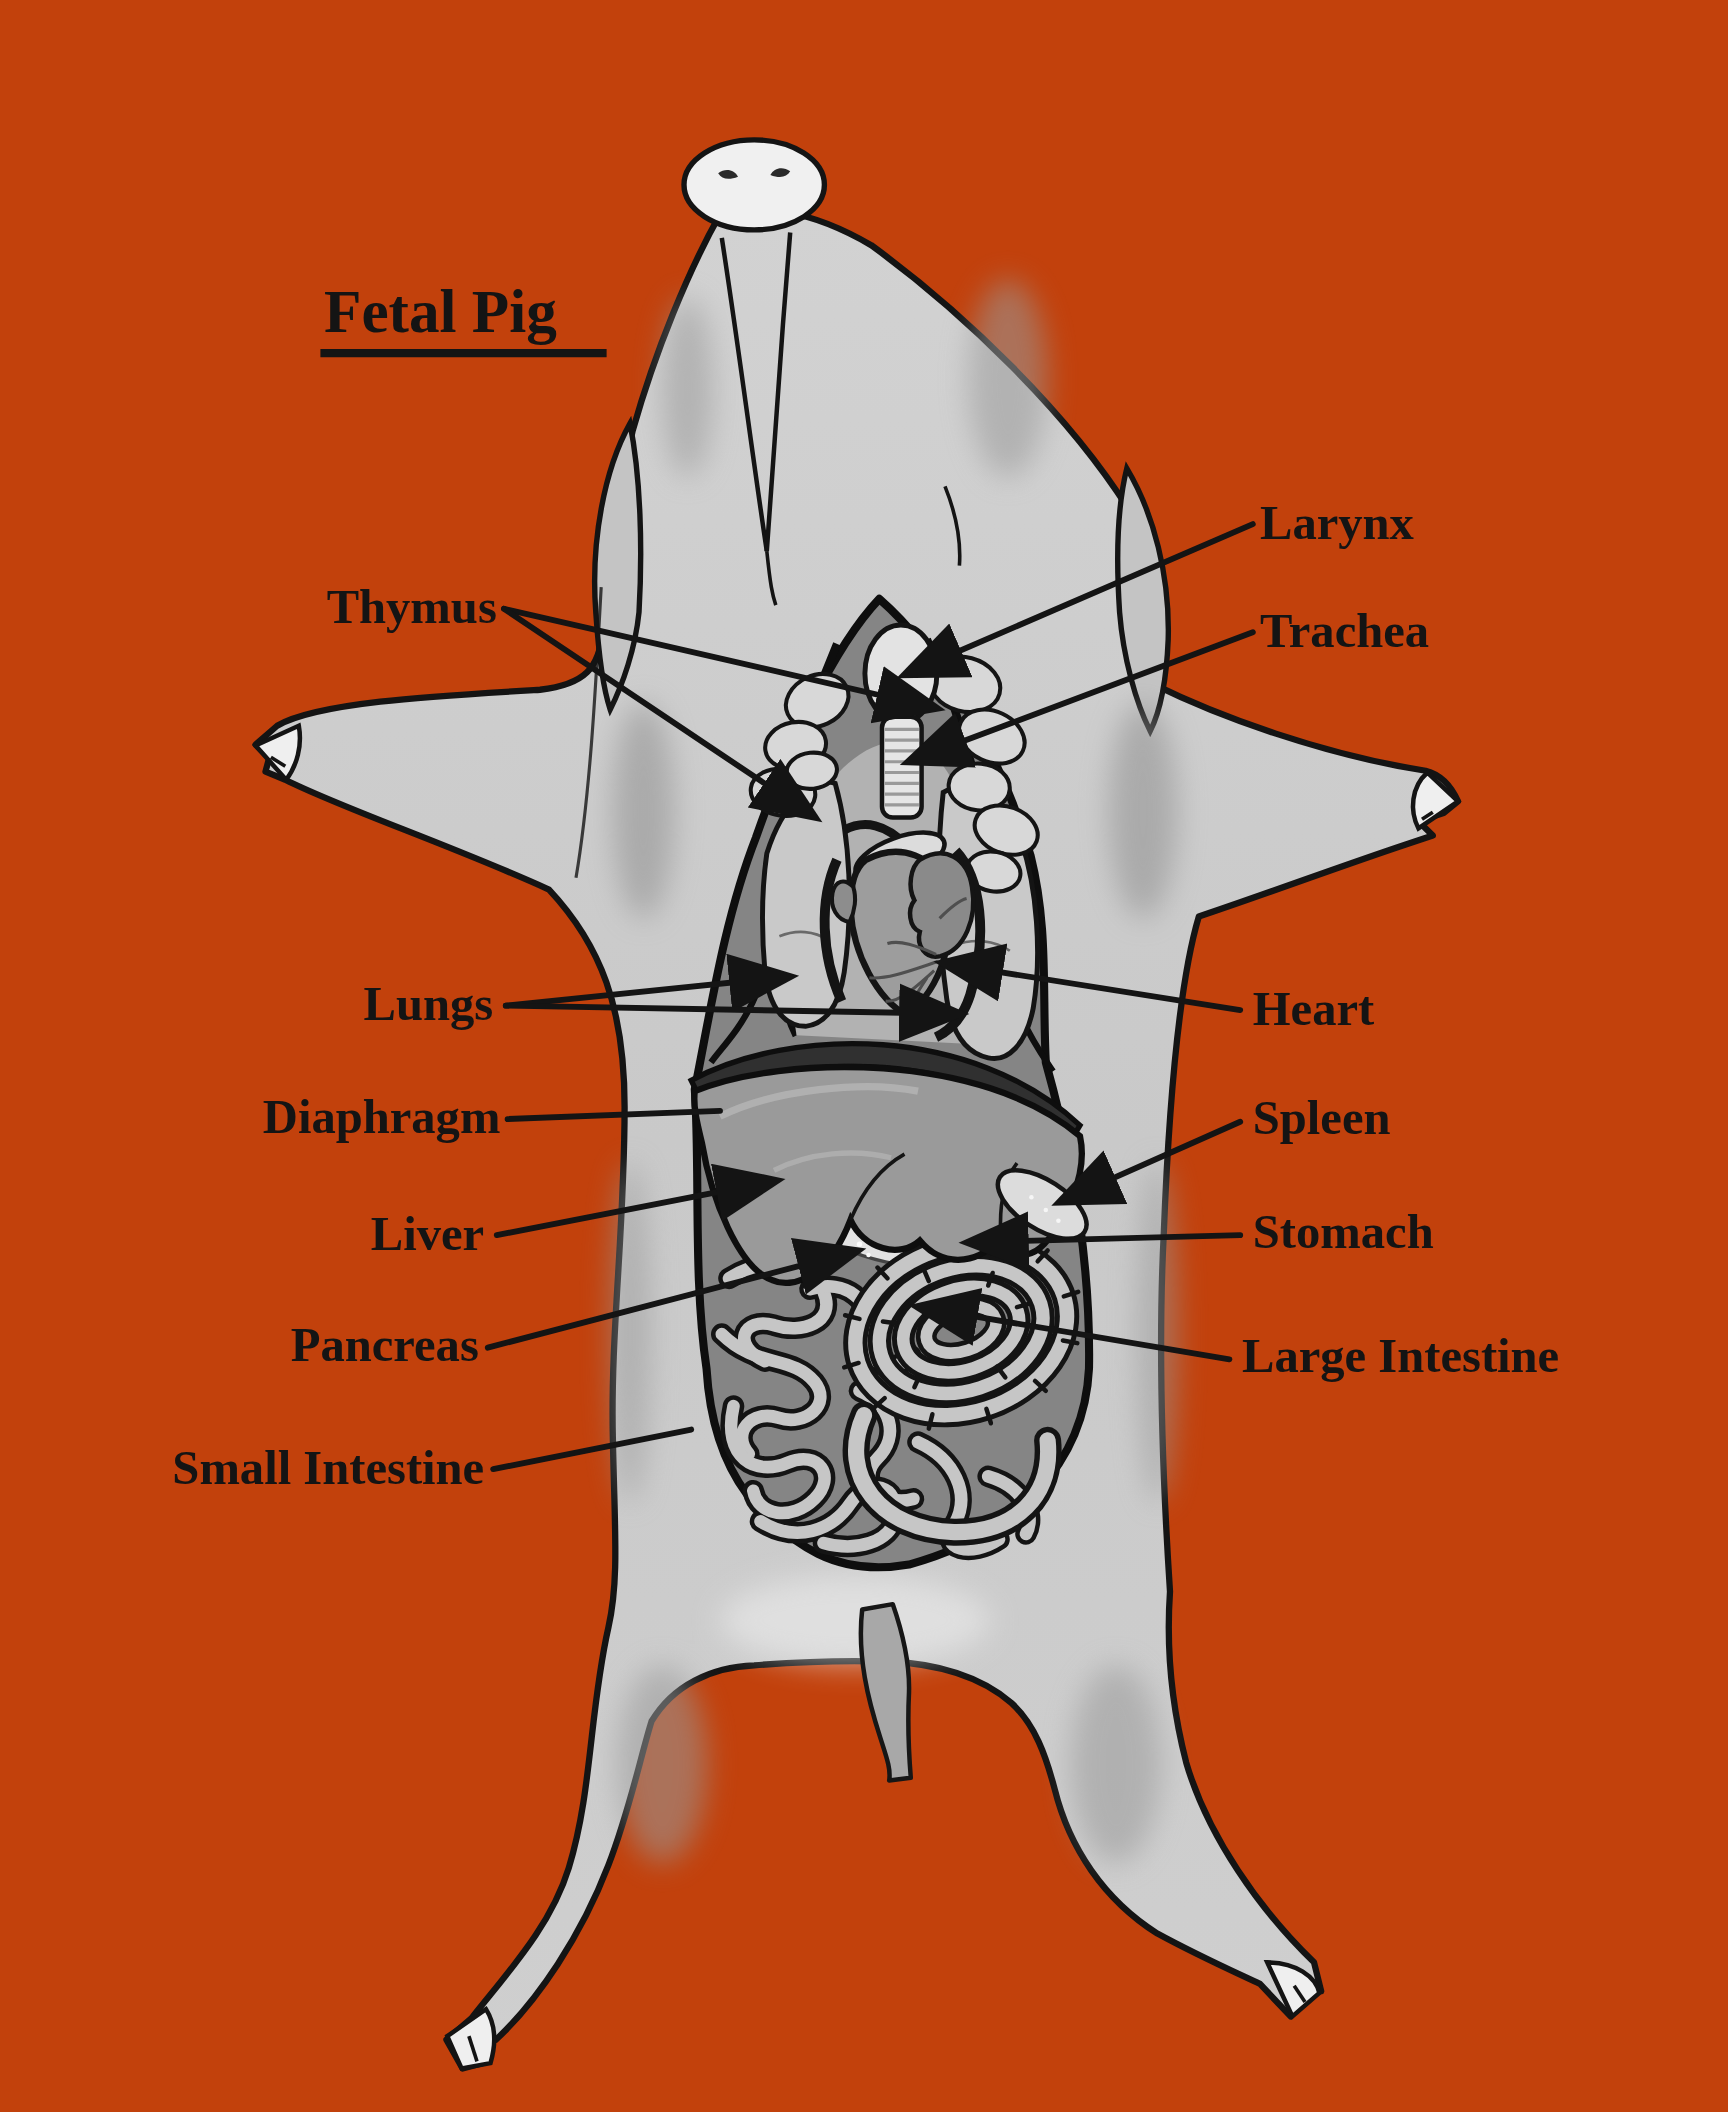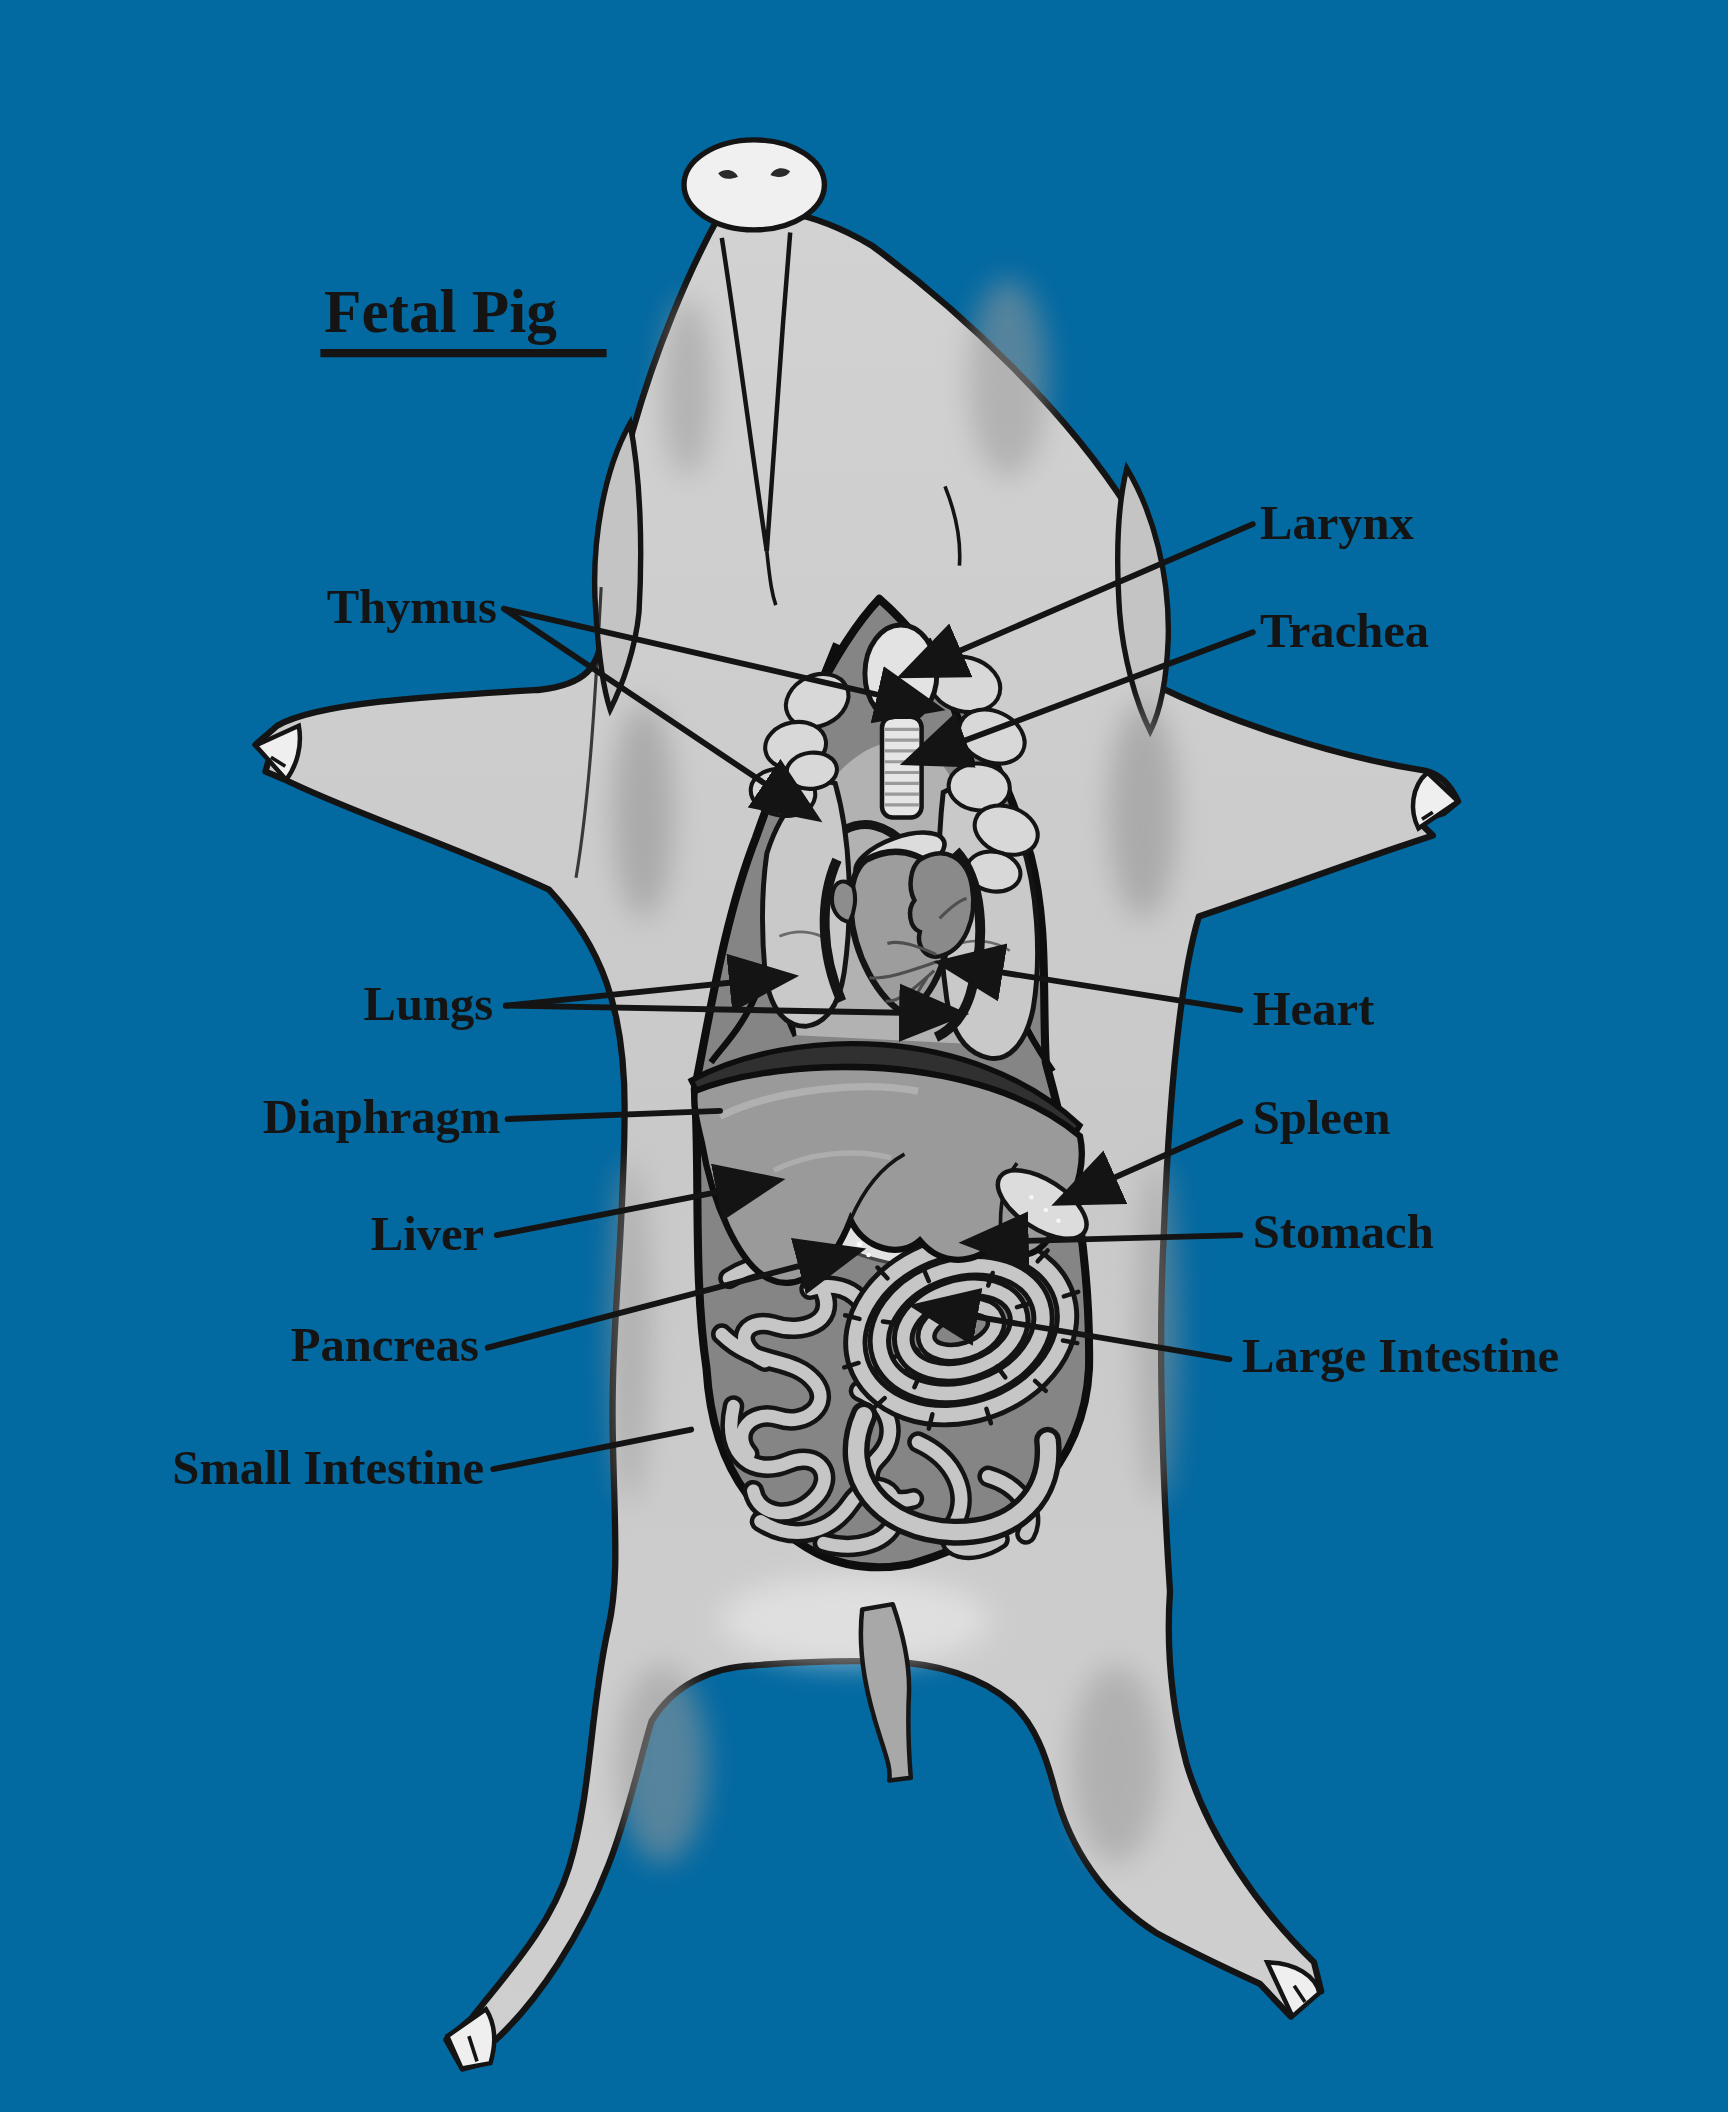--- a/index.html
+++ b/index.html
@@ -1,16 +1,16 @@
 <!DOCTYPE html>
 <html style="font-size:14.4px"><head>
 <meta charset="utf-8">
 <style>
   html,body{margin:0;padding:0;background:#ffffff;}
-  .stage{position:relative;width:1728px;height:2113px;background:#0369a1;overflow:hidden;
+  .stage{position:relative;width:1728px;height:2113px;background:#c2410c;overflow:hidden;
          font-family:"Liberation Serif", serif;}
   svg{position:absolute;inset:0;display:block;}
   text{font-family:"Liberation Serif", serif;font-weight:700;fill:#141414;}
   .label{font-size:54px;}
   .title{font-size:68px;}
 </style>
 </head>
 <body>
 
 <div class="stage">

